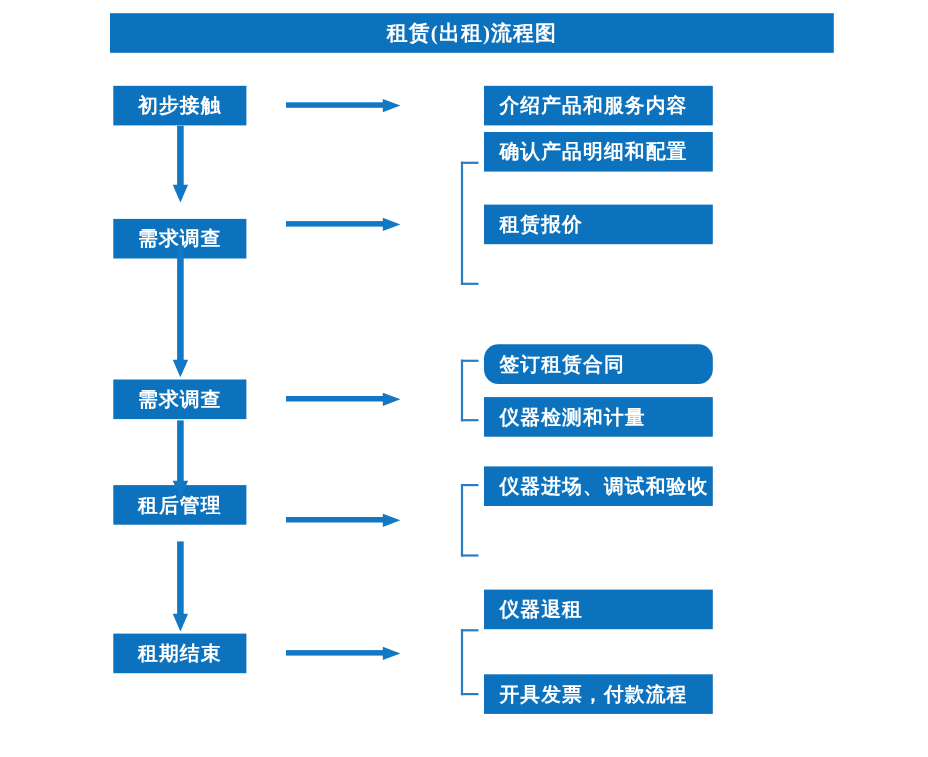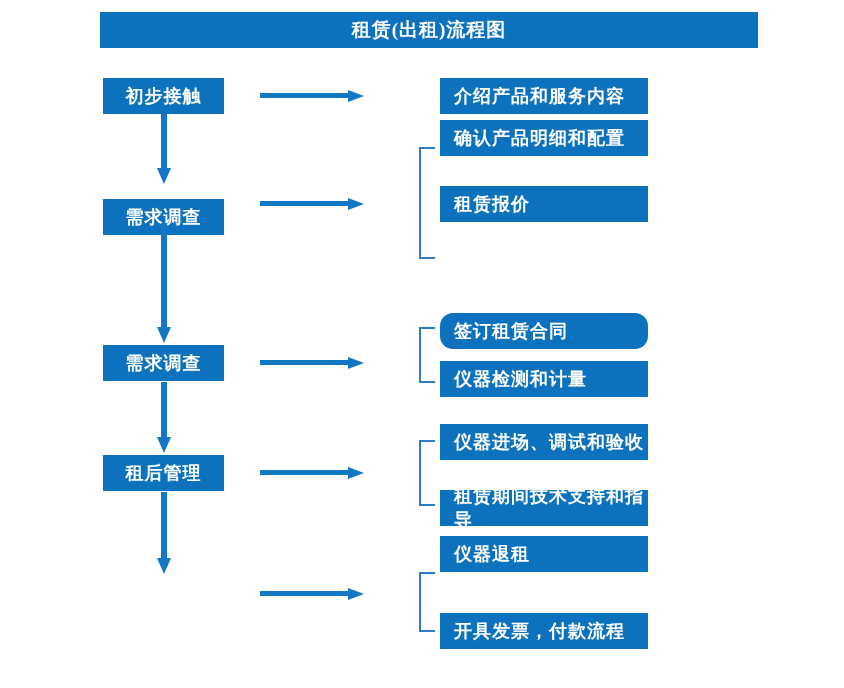--- a/index.html
+++ b/index.html
@@ -80,21 +80,22 @@
 </head>
 <body>
 
 <div id="canvas">
 
   <div class="title-bar">租赁(出租)流程图</div>
 
   <div class="node-box left" style="top:78px;">初步接触</div>
   <div class="node-box left" style="top:199px;">需求调查</div>
   <div class="node-box left" style="top:345px;">需求调查</div>
-  <div class="node-box left" style="top:455px;">租后管理</div>
+  <div class="node-box left" style="top:441px;">租后管理</div>
+  <div class="node-box left" style="top:576px;">租期结束</div>
 
   <svg class="v-arrow" style="top:114px; height:71px;" viewBox="0 0 14 71">
     <rect x="4" y="0" width="6" height="56" fill="#1277c4"></rect>
     <polygon points="0,54 14,54 7,70" fill="#1277c4"></polygon>
   </svg>
   <svg class="v-arrow" style="top:223px; height:121px;" viewBox="0 0 14 121">
     <rect x="4" y="0" width="6" height="106" fill="#1277c4"></rect>
     <polygon points="0,104 14,104 7,120" fill="#1277c4"></polygon>
   </svg>
   <svg class="v-arrow" style="top:382px; height:72px;" viewBox="0 0 14 72">
@@ -131,17 +132,16 @@
   <div class="bracket" style="top:327px; height:56px;"></div>
   <div class="bracket" style="top:440px; height:66px;"></div>
   <div class="bracket" style="top:572px; height:60px;"></div>
 
   <div class="node-box right" style="top:78px;">介绍产品和服务内容</div>
   <div class="node-box right" style="top:120px;">确认产品明细和配置</div>
   <div class="node-box right" style="top:186px;">租赁报价</div>
   <div class="node-box right" style="top:313px;border-radius:13px;">签订租赁合同</div>
   <div class="node-box right" style="top:341px;margin-top:20px;">仪器检测和计量</div>
   <div class="node-box right" style="top:424px;">仪器进场、调试和验收</div>
-  <div class="node-box right" style="top:490px;">租赁期间技术支持和指导</div>
   <div class="node-box right" style="top:536px;">仪器退租</div>
   <div class="node-box right" style="top:613px;">开具发票，付款流程</div>
 
 </div>
 
 </body></html>

